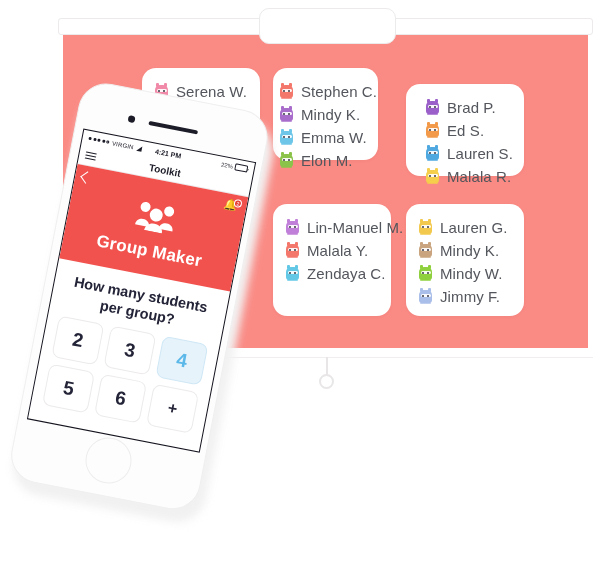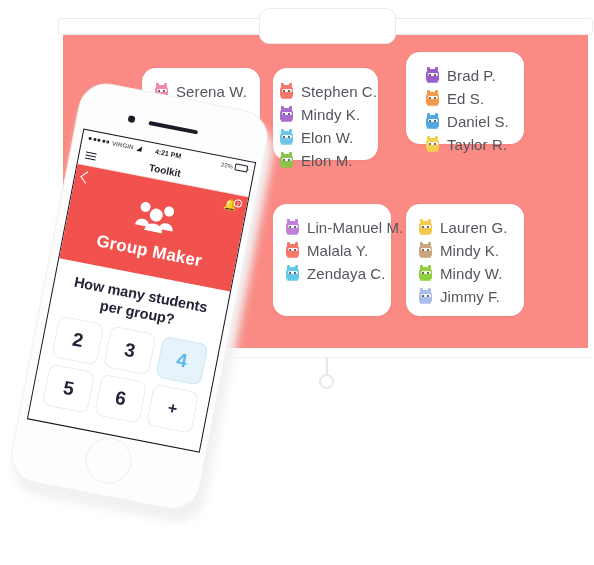--- a/index.html
+++ b/index.html
@@ -94,21 +94,21 @@
     position: absolute;
     background: #ffffff;
     border-radius: 14px;
     box-sizing: border-box;
     padding: 12px 14px 12px 12px;
     z-index: 5;
     box-shadow: 0 1px 3px rgba(150,60,55,0.07);
   }
   .card-g1 { left: 142px; top: 68px; width: 118px; height: 92px; }
   .card-g2 { left: 273px; top: 68px; width: 105px; height: 92px; padding-left: 6px; }
-  .card-g3 { left: 406px; top: 52px; width: 118px; height: 92px; padding-left: 19px; }
+  .card-g3 { left: 406px; top: 84px; width: 118px; height: 92px; padding-left: 19px; }
   .card-g4 { left: 273px; top: 204px; width: 118px; height: 112px; }
   .card-g5 { left: 406px; top: 204px; width: 118px; height: 112px; text-align: center; }
 
   .student-row {
     display: flex;
     align-items: center;
     height: 22px;
     margin-bottom: 1px;
   }
   .student-name {
@@ -490,21 +490,21 @@
     <div class="student-row">
       <span class="avatar">
         <span class="ear-l" style="background:#6DC6E8"></span>
         <span class="ear-r" style="background:#6DC6E8"></span>
         <span class="body" style="background:#6DC6E8"></span>
         <span class="eyes"></span>
         <span class="pupil-l"></span>
         <span class="pupil-r"></span>
         <span class="feet" style="background:#6DC6E8"></span>
       </span>
-      <span class="student-name">Elon W.</span>
+      <span class="student-name">Emma W.</span>
     </div>
     <div class="student-row">
       <span class="avatar">
         <span class="ear-l" style="background:#8BC34A"></span>
         <span class="ear-r" style="background:#8BC34A"></span>
         <span class="body" style="background:#8BC34A"></span>
         <span class="eyes"></span>
         <span class="pupil-l"></span>
         <span class="pupil-r"></span>
         <span class="feet" style="background:#8BC34A"></span>
@@ -540,33 +540,33 @@
     <div class="student-row">
       <span class="avatar">
         <span class="ear-l" style="background:#4FA8E0"></span>
         <span class="ear-r" style="background:#4FA8E0"></span>
         <span class="body" style="background:#4FA8E0"></span>
         <span class="eyes"></span>
         <span class="pupil-l"></span>
         <span class="pupil-r"></span>
         <span class="feet" style="background:#4FA8E0"></span>
       </span>
-      <span class="student-name">Daniel S.</span>
+      <span class="student-name">Lauren S.</span>
     </div>
     <div class="student-row">
       <span class="avatar">
         <span class="ear-l" style="background:#F5CE4B"></span>
         <span class="ear-r" style="background:#F5CE4B"></span>
         <span class="body" style="background:#F5CE4B"></span>
         <span class="eyes"></span>
         <span class="pupil-l"></span>
         <span class="pupil-r"></span>
         <span class="feet" style="background:#F5CE4B"></span>
       </span>
-      <span class="student-name">Taylor R.</span>
+      <span class="student-name">Malala R.</span>
     </div>
   </div>
 <div class="group-card card-g4">
     <div class="student-row">
       <span class="avatar">
         <span class="ear-l" style="background:#C07FD8"></span>
         <span class="ear-r" style="background:#C07FD8"></span>
         <span class="body" style="background:#C07FD8"></span>
         <span class="eyes"></span>
         <span class="pupil-l"></span>

